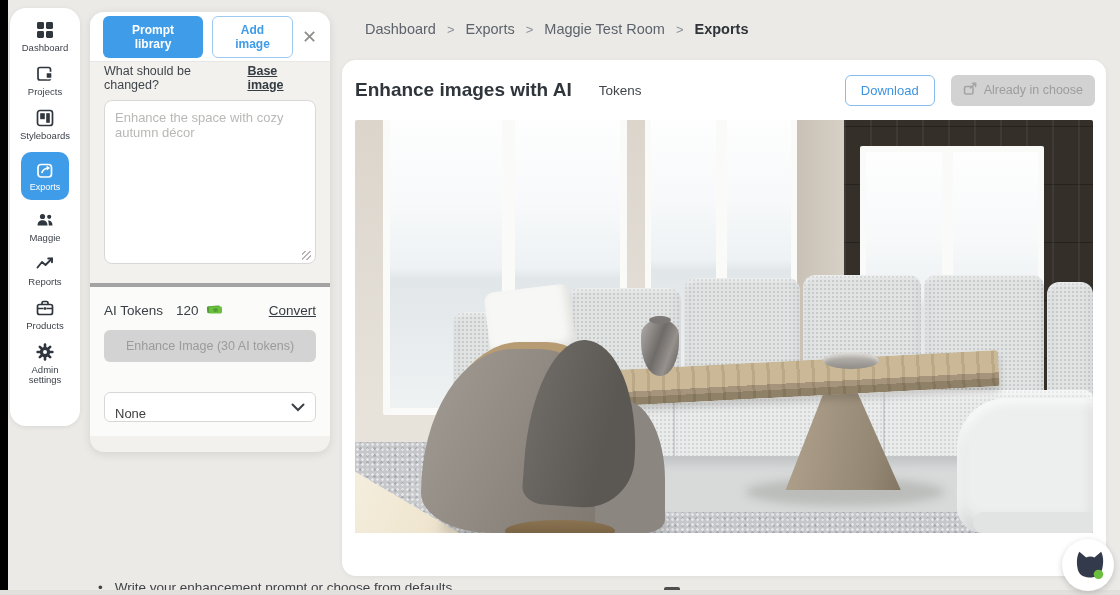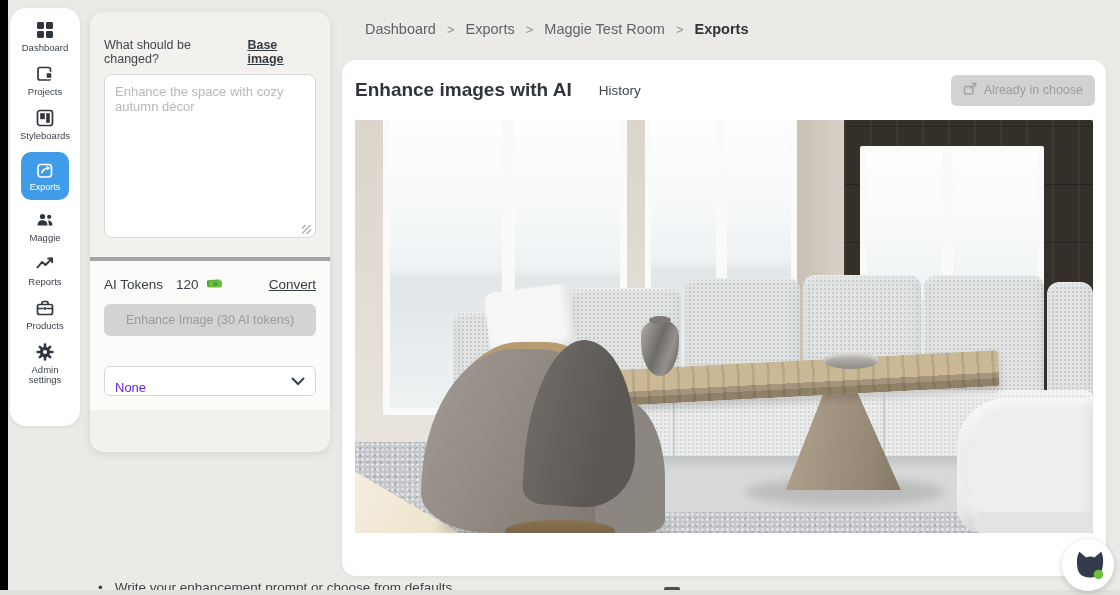--- a/index.html
+++ b/index.html
@@ -40,21 +40,21 @@
     box-shadow:0 2px 10px rgba(0,0,0,.10);
   }
   .pp-header {
     height:50px; background:#fff; display:flex; align-items:center;
     padding:0 13px; gap:9px; border-bottom:1px solid #e8e7e5;
   }
   .btn { border:none; border-radius:6px; cursor:pointer; font-family:inherit; }
   .btn-primary { background:#3f9ce9; color:#fff; font-weight:bold; font-size:12px; padding:7px 12px; }
   .btn-outline-blue { background:#fff; border:1px solid #9dcaf1; color:#3f9ce9; font-weight:bold; font-size:12px; padding:6px 11px; }
   .pp-close { margin-left:auto; color:#8e8e8c; font-size:18px; line-height:1; cursor:pointer; font-weight:300; }
-  .pp-section-top { padding:26px 14px 15px; }
+  .pp-section-top { padding:2px 14px 15px; }
   .pp-label-row { display:flex; justify-content:space-between; align-items:baseline; margin-bottom:8px; }
   .pp-question { font-size:12.5px; color:#3f454b; }
   .pp-baseimg { font-size:12.5px; color:#363c43; font-weight:bold; text-decoration:underline; cursor:pointer; }
   .ta-wrap { position:relative; }
   .ta-wrap textarea {
     width:212px; height:164px; resize:none; border:1px solid #d9d8d6; border-radius:8px;
     background:#fff; padding:9px 10px; font-family:inherit; font-size:13px; color:#3f454b; outline:none;
   }
   .ta-wrap textarea::placeholder { color:#b9b8b6; }
   .ta-wrap:after {
@@ -68,21 +68,21 @@
   .convert-link { margin-left:auto; text-decoration:underline; color:#363c43; cursor:pointer; }
   .enhance-btn {
     margin-top:12px; width:100%; background:#d3d3d3; color:#9b9b9b;
     font-size:12.5px; padding:9px 0; border-radius:6px; text-align:center; cursor:default;
   }
   .disclaimer { margin-top:9px; font-size:10.5px; color:#4a4f54; text-align:center; }
   .dropdown {
     margin-top:30px; height:30px; background:#fff; border:1px solid #d9d8d6; border-radius:6px;
     display:flex; align-items:center; justify-content:space-between; padding:0 10px; cursor:pointer;
   }
-  .dropdown .val { font-size:13px; color:#6d28d9;margin-top:12px; }
+  .dropdown .val { font-size:13px; color:#404040;margin-top:12px; }
 
   
   .breadcrumb { left:365px; top:21px; display:flex; align-items:center; gap:11px; font-size:14.5px; color:#5c636b; }
   .breadcrumb .sep { color:#8a9098; font-size:13px; }
   .breadcrumb .crumb { cursor:pointer; }
   .breadcrumb .crumb.current { font-weight:bold; color:#2e343a; cursor:default; }
 
   
   .main-card {
     left:342px; top:60px; width:764px; height:516px;
@@ -277,20 +277,25 @@
           </g>
           <circle cx="10" cy="10" r="5.2" fill="#2f363d"></circle>
           <circle cx="10" cy="10" r="2" fill="#fff"></circle>
         </svg>
     </span>
     <span class="lbl">Admin settings</span>
   </div>
 </nav>
 
 <section class="abs prompt-panel">
+  <div class="pp-header">
+    <button class="btn btn-primary">Prompt library</button>
+    <button class="btn btn-outline-blue">Add image</button>
+    <span class="pp-close">✕</span>
+  </div>
   <div class="pp-section-top">
     <div class="pp-label-row">
       <span class="pp-question">What should be changed?</span>
       <span class="pp-baseimg">Base image</span>
     </div>
     <div class="ta-wrap">
       <textarea placeholder="Enhance the space with cozy autumn décor" style=""></textarea>
     </div>
   </div>
   <div class="pp-section-bottom">
@@ -324,22 +329,23 @@
   <span class="crumb">Exports</span>
   <span class="sep">&gt;</span>
   <span class="crumb">Maggie Test Room</span>
   <span class="sep">&gt;</span>
   <span class="crumb current">Exports</span>
 </div>
 
 <section class="abs main-card">
   <div class="main-header">
     <span class="main-title">Enhance images with AI</span>
-    <span class="history-link">History</span>
+    <span class="history-link">Tokens</span>
     <span class="spacer"></span>
+    <button class="btn download-btn">Download</button>
     <div class="already-btn">
       <span>
         <svg width="15" height="14" viewBox="0 0 15 14">
             <rect x="1.5" y="4.5" width="8.5" height="7.5" rx="1.5" fill="none" stroke="#a5a5a5" stroke-width="1.6"></rect>
             <path d="M7.5 6 L12 1.8" stroke="#a5a5a5" stroke-width="1.6" stroke-linecap="round"></path>
             <path d="M9.4 1.3 L12.6 1.3 L12.6 4.4" fill="none" stroke="#a5a5a5" stroke-width="1.6" stroke-linecap="round"></path>
           </svg>
       </span>
       <span>Already in choose</span>
     </div>

